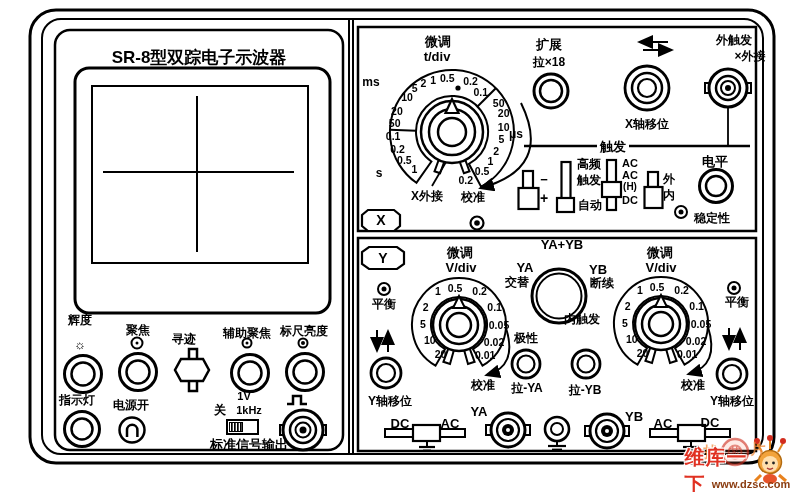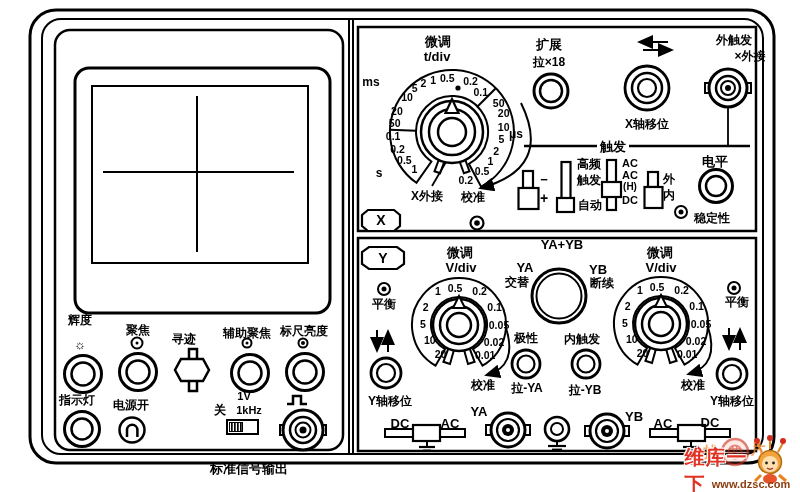--- a/index.html
+++ b/index.html
@@ -353,33 +353,34 @@
       <span class="dial-num" style="left: 701px; top: 324px;">0.05</span>
       <span class="dial-num" style="left: 696.053px; top: 341.096px;">0.02</span>
       <span class="dial-num" style="left: 687.242px; top: 354.188px;">0.01</span>
       <span class="dial-num" style="left: 639.803px; top: 290.078px;">1</span>
       <span class="dial-num" style="left: 627.764px; top: 305.577px;">2</span>
       <span class="dial-num" style="left: 625.022px; top: 322.744px;">5</span>
       <span class="dial-num" style="left: 631.863px; top: 339.493px;">10</span>
       <span class="dial-num" style="left: 642.482px; top: 352.515px;">20</span>
     </div>
 
+<div class="lbl f17" style="left:199px;top:57px">SR-8型双踪电子示波器</div>
 
 <div class="lbl f12" style="left:80px;top:320px">辉度</div>
 <div class="lbl f13" style="left:80px;top:344px">☼</div>
 <div class="lbl f12" style="left:138px;top:330px">聚焦</div>
 <div class="lbl f12" style="left:184px;top:339px">寻迹</div>
 <div class="lbl f12" style="left:247px;top:333px">辅助聚焦</div>
 <div class="lbl f12" style="left:304px;top:331px">标尺亮度</div>
 <div class="lbl f12" style="left:77px;top:400px">指示灯</div>
 <div class="lbl f12" style="left:131px;top:405px">电源开</div>
 <div class="lbl f11" style="left:244px;top:396px">1V</div>
 <div class="lbl f12" style="left:220px;top:410px">关</div>
 <div class="lbl f11" style="left:249px;top:410px">1kHz</div>
-<div class="lbl f13" style="left:249px;top:468px">标准信号输出</div>
+<div class="lbl f13" style="left:249px;top:444px">标准信号输出</div>
 
 <div class="lbl f13" style="left:438px;top:41px">微调</div>
 <div class="lbl f13" style="left:437px;top:56px">t/div</div>
 <div class="lbl f12" style="left:371px;top:82px">ms</div>
 <div class="lbl f12" style="left:379px;top:173px">s</div>
 <div class="lbl f12" style="left:516px;top:134px">μs</div>
 <div class="lbl f12" style="left:427px;top:196px">X外接</div>
 <div class="lbl f12" style="left:473px;top:197px">校准</div>
 <div class="lbl f13" style="left:549px;top:44px">扩展</div>
 <div class="lbl f12" style="left:549px;top:62px">拉×18</div>
@@ -405,21 +406,21 @@
 <div class="lbl f14 badge" style="left:383px;top:258px">Y</div>
 <div class="lbl f12" style="left:384px;top:304px">平衡</div>
 <div class="lbl f13" style="left:460px;top:252px">微调</div>
 <div class="lbl f13" style="left:461px;top:267px">V/div</div>
 <div class="lbl f13" style="left:525px;top:267px">YA</div>
 <div class="lbl f12" style="left:517px;top:282px">交替</div>
 <div class="lbl f13" style="left:562px;top:244px">YA+YB</div>
 <div class="lbl f13" style="left:598px;top:269px">YB</div>
 <div class="lbl f12" style="left:602px;top:283px">断续</div>
 <div class="lbl f12" style="left:526px;top:338px">极性</div>
-<div class="lbl f12" style="left:582px;top:339px">内触发</div>
+<div class="lbl f12" style="left:582px;top:319px">内触发</div>
 <div class="lbl f12" style="left:527px;top:388px">拉-YA</div>
 <div class="lbl f12" style="left:585px;top:390px">拉-YB</div>
 <div class="lbl f12" style="left:483px;top:385px">校准</div>
 <div class="lbl f13" style="left:660px;top:252px">微调</div>
 <div class="lbl f13" style="left:661px;top:267px">V/div</div>
 <div class="lbl f12" style="left:737px;top:302px">平衡</div>
 <div class="lbl f12" style="left:693px;top:385px">校准</div>
 <div class="lbl f12" style="left:390px;top:401px">Y轴移位</div>
 <div class="lbl f12" style="left:732px;top:401px">Y轴移位</div>
 <div class="lbl f13" style="left:479px;top:411px">YA</div>

